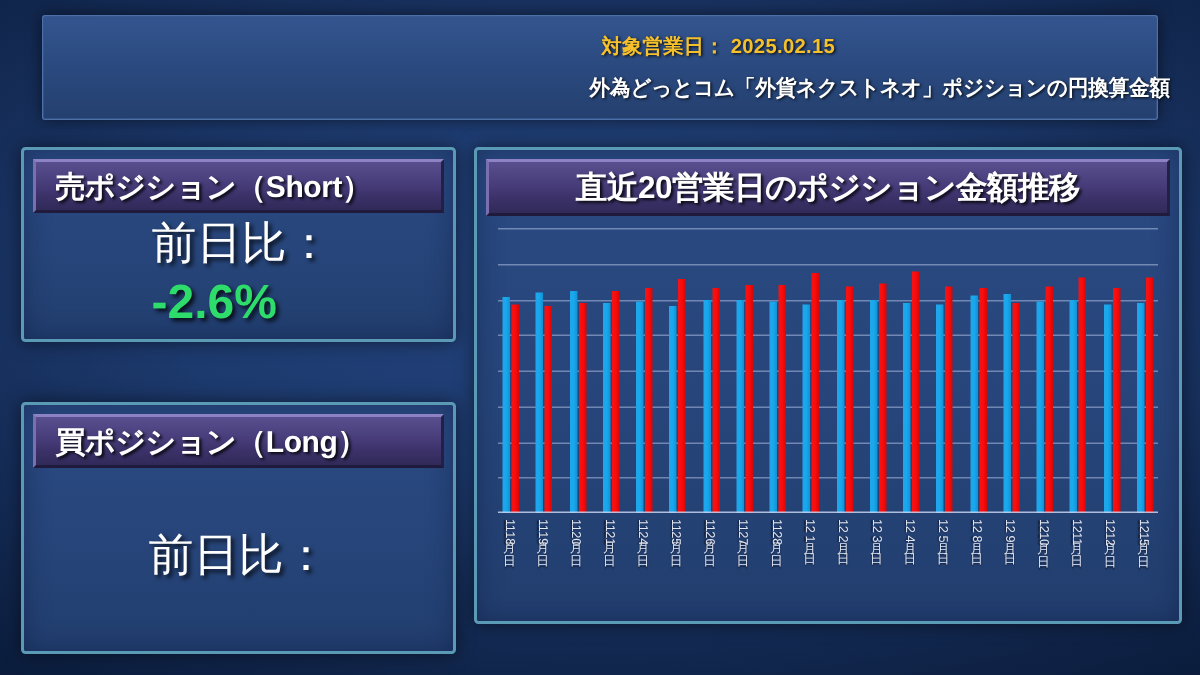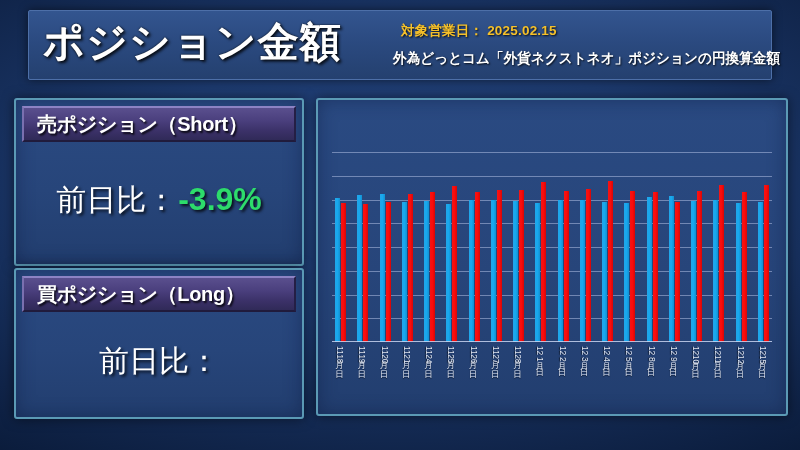--- a/index.html
+++ b/index.html
@@ -89,37 +89,38 @@
     position: absolute;
     left: 6px; right: 6px; top: 42px; bottom: 6px;
     display: flex;
     align-items: center;
     justify-content: center;
   }
   .stat-row {
     display: flex;
     align-items: baseline;
     white-space: nowrap;
+    flex-direction: column;
   }
   .stat-label {
     font-size: 30px;
     font-weight: normal;
     color: #ffffff;
     text-shadow: 2px 2px 3px rgba(0,0,0,0.8);
   }
   .stat-value {
     font-size: 32px;
     font-weight: bold;
     text-shadow: 2px 2px 3px rgba(0,0,0,0.8);
     margin-left: 2px;
   }
 
   
-  #panel-short { left: 14px;  top: 98px;  width: 290px; height: 168px; }
-  #panel-long  { left: 14px;  top: 268px; width: 290px; height: 151px; }
+  #panel-short { left: 14px;  top: 98px;  width: 290px; height: 130px; }
+  #panel-long  { left: 14px;  top: 268px; width: 290px; height: 168px; }
   #panel-chart { left: 316px; top: 98px;  width: 472px; height: 318px; }
 
   #panel-chart .panel-head { height: 38px; }
   #panel-chart .panel-head-title {
     width: 100%;
     text-align: center;
     padding-left: 0;
     font-size: 21px;
   }
   #panel-chart .panel-body {
@@ -211,49 +212,51 @@
     font-size: 9px;
     color: #ffffff;
     text-shadow: 0 1px 1px rgba(0,0,0,0.6);
     white-space: nowrap;
   }
 </style>
 </head>
 <body>
 
 <div class="title-banner">
-  <div class="title-main">ポジション金額</div>
   <div class="title-date">対象営業日： 2025.02.15</div>
   <div class="title-sub">外為どっとコム「外貨ネクストネオ」ポジションの円換算金額</div>
 </div>
 
 <div class="panel" id="panel-short">
   <div class="panel-head">
     <div class="panel-head-title">売ポジション（Short）</div>
   </div>
   <div class="panel-body">
     <div class="stat-row">
       <span class="stat-label">前日比：</span>
-      <span class="stat-value" id="short-val" style="color: rgb(45, 220, 107);">-3.9%</span>
+      <span class="stat-value" id="short-val" style="color: rgb(45, 220, 107);">-2.6%</span>
     </div>
   </div>
 </div>
 
 <div class="panel" id="panel-long">
   <div class="panel-head">
     <div class="panel-head-title">買ポジション（Long）</div>
   </div>
   <div class="panel-body">
     <div class="stat-row">
       <span class="stat-label">前日比：</span>
     </div>
   </div>
 </div>
 
 <div class="panel" id="panel-chart">
+  <div class="panel-head">
+    <div class="panel-head-title">直近20営業日のポジション金額推移</div>
+  </div>
   <div class="panel-body">
     <div class="chart-wrap">
       <div class="plot">
         <div class="gridlines" id="gridlines">
             <div class="gl" style="top: 0%;"></div>
             <div class="gl" style="top: 12.5%;"></div>
             <div class="gl" style="top: 25%;"></div>
             <div class="gl" style="top: 37.5%;"></div>
             <div class="gl" style="top: 50%;"></div>
             <div class="gl" style="top: 62.5%;"></div>

